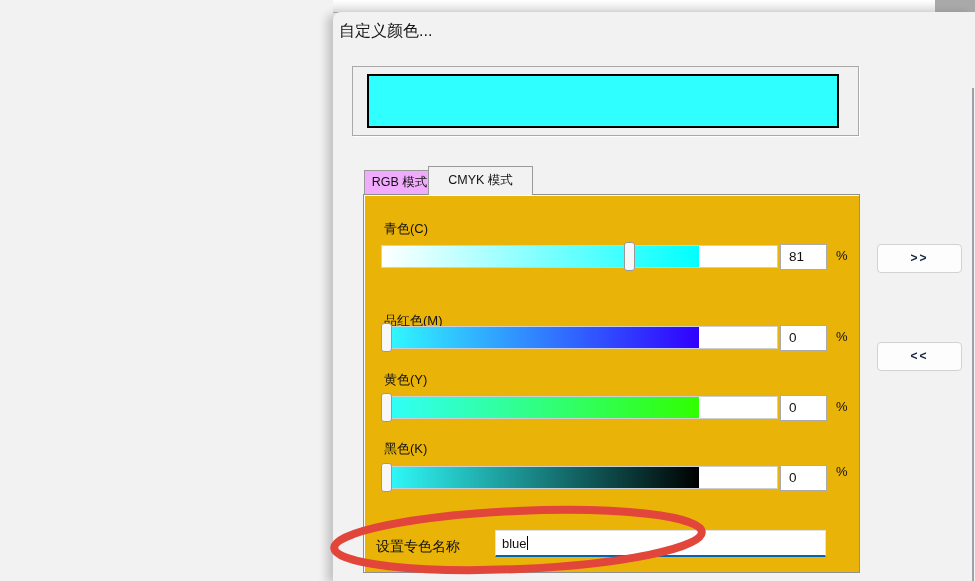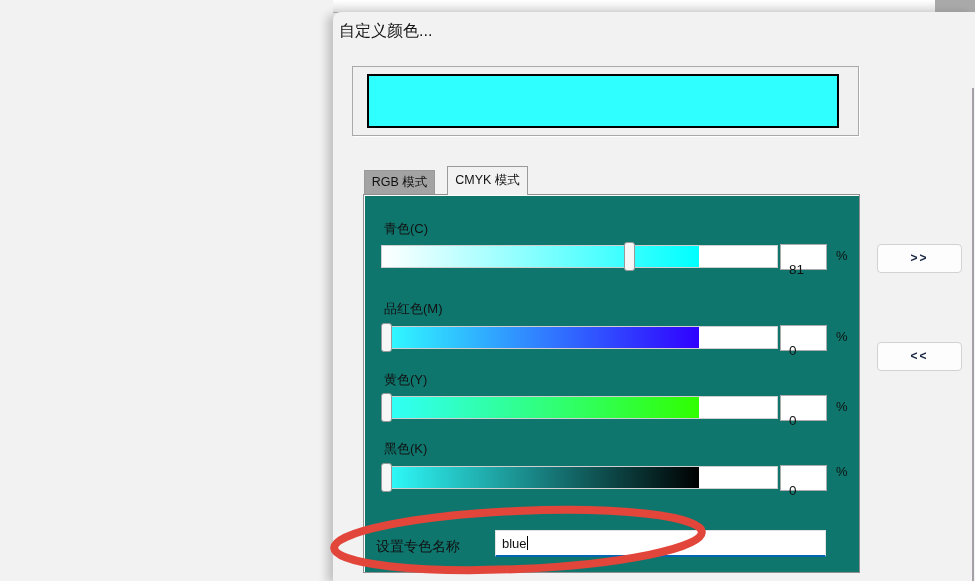--- a/index.html
+++ b/index.html
@@ -39,38 +39,38 @@
     background:#f2f2f2; border-top-left-radius:8px;
     box-shadow:-6px 2px 10px rgba(0,0,0,.20);
   }
   .dlg-title { position:absolute; left:6px; top:9px; font-size:16px; color:#151515; }
 
   .preview-box { position:absolute; left:19px; top:54px; width:507px; height:70px;
     border:1px solid #a9a9a9; box-shadow:1px 1px 0 #ffffff; background:#f1f1f1; }
   .swatch { position:absolute; left:14px; top:7px; width:472px; height:54px; border:2px solid #000; }
 
   .tab { position:absolute; font-size:12.5px; text-align:center;
-    border:1px solid #9a9a9a; border-bottom:none; background:#a3a3a3; cursor:default; }
+    border:1px solid #9a9a9a; border-bottom:none; background:#f0abfc; cursor:default; }
   .tab.rgb  { left:31px;  top:158px; width:71px; height:24px; line-height:23px; }
-  .tab.cmyk { left:114px; top:154px; width:81px; height:29px; line-height:27px; background:#f2f2f2; z-index:3; }
+  .tab.cmyk { left:95px; top:154px; width:105px; height:29px; line-height:27px; background:#f2f2f2; z-index:3; }
 
   .pane { position:absolute; left:30px; top:182px; width:497px; height:379px;
-    border:1px solid #8f8f8f; background:#0f766e; box-shadow: inset 1px 1px 0 #fcfcfc; z-index:2; }
+    border:1px solid #8f8f8f; background:#eab308; box-shadow: inset 1px 1px 0 #fcfcfc; z-index:2; }
 
   .s-label { position:absolute; left:20px; font-size:13px; }
   .track { position:absolute; left:17px; width:397px; height:23px; background:#fff; border:1px solid #cfcfcf; }
   .grad  { position:absolute; left:0; top:0; width:317px; height:100%; }
   .thumb { position:absolute; top:-4px; width:11px; height:29px;
     background:#f7f7f7; border:1px solid #999; border-radius:3px; z-index:2; }
   .vbox  { position:absolute; left:416px; width:47px; height:26px; background:#fff;
-    border:1px solid #ababab; font-size:13.5px; padding:17px 0 0 8px; }
+    border:1px solid #ababab; font-size:13.5px; padding:4px 0 0 8px; }
   .unit  { position:absolute; left:472px; font-size:13px; }
 
   .r0 .s-label{top:25px}  .r0 .track{top:50px}  .r0 .vbox{top:49px}  .r0 .unit{top:53px}
-  .r1 .s-label{top:105px} .r1 .track{top:131px} .r1 .vbox{top:130px} .r1 .unit{top:134px}
+  .r1 .s-label{top:117px} .r1 .track{top:131px} .r1 .vbox{top:130px} .r1 .unit{top:134px}
   .r2 .s-label{top:176px} .r2 .track{top:201px} .r2 .vbox{top:200px} .r2 .unit{top:204px}
   .r3 .s-label{top:245px} .r3 .track{top:271px} .r3 .vbox{top:270px} .r3 .unit{top:269px}
 
   .name-label { position:absolute; left:12px; top:343px; font-size:14px; }
   .name-input { position:absolute; left:131px; top:335px; width:331px; height:27px;
     background:#fff; border:1px solid #e2e2e2;
     border-bottom:2px solid var(--accent,#0066b4); font-size:13px; padding:5px 0 16px 6px; }
   .caret { display:inline-block; width:1px; height:14px; background:#000; vertical-align:-2px; }
 
   .btn { position:absolute; left:544px; width:85px; height:29px; background:#fdfdfd;

